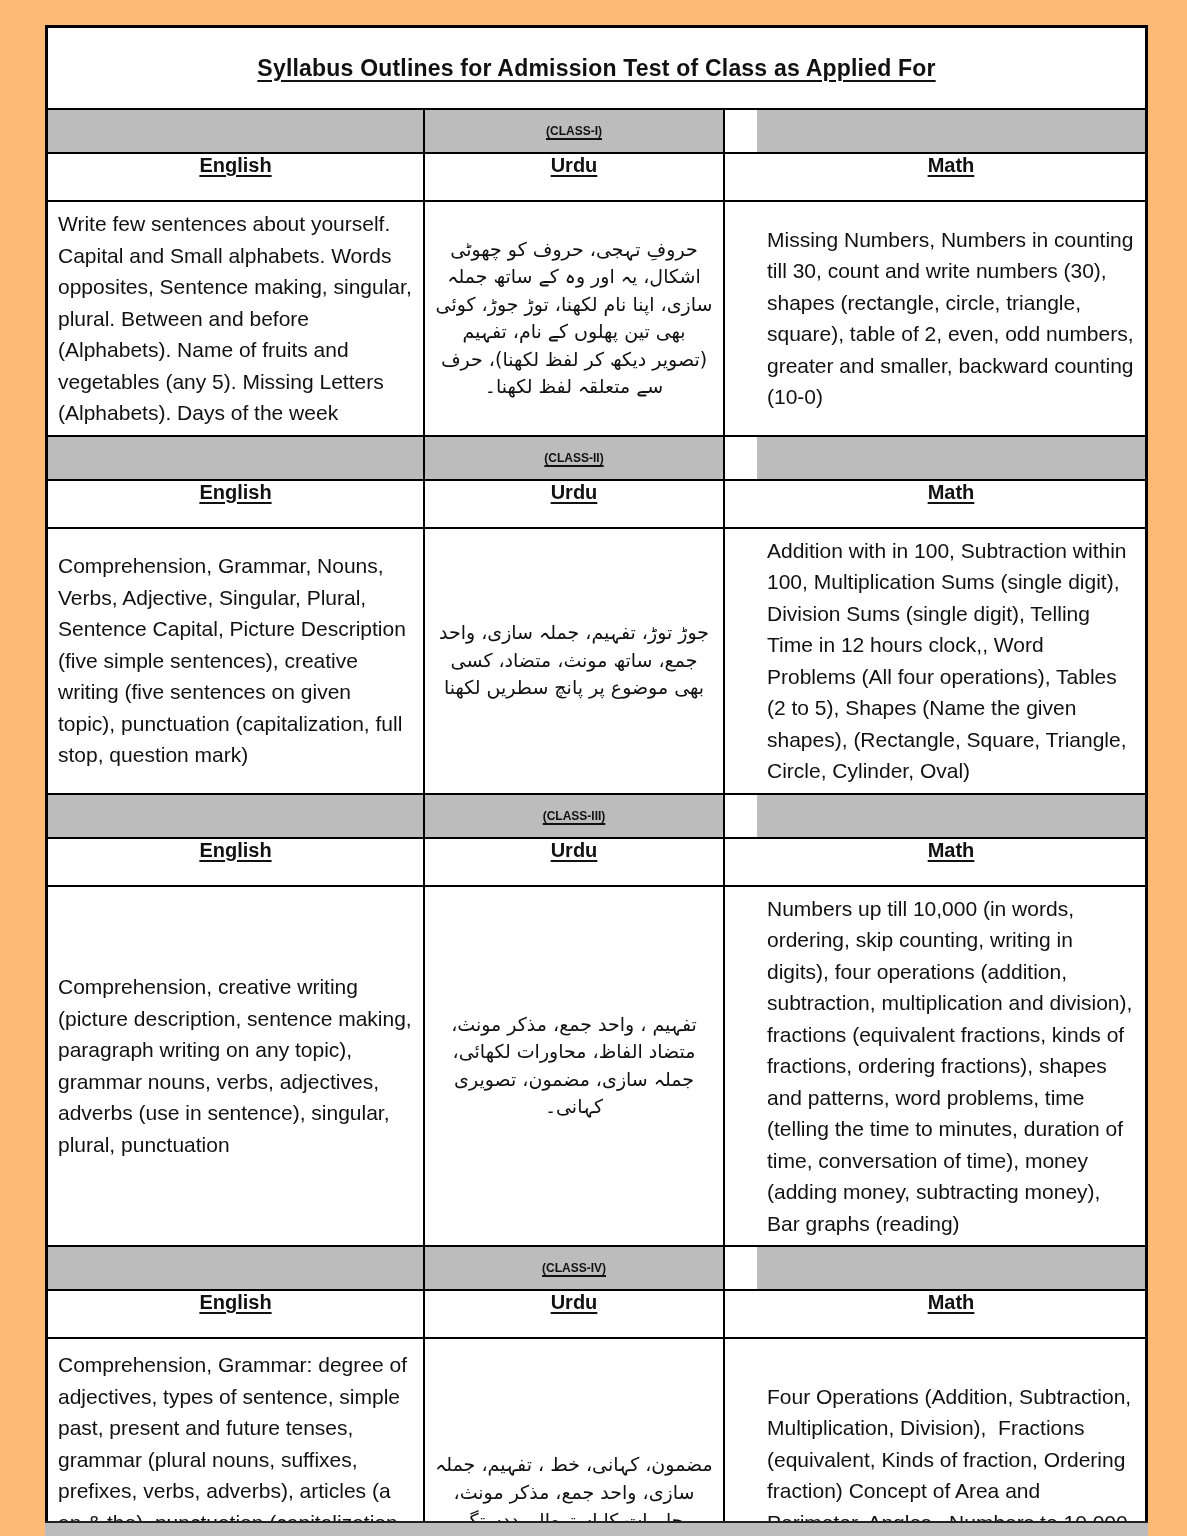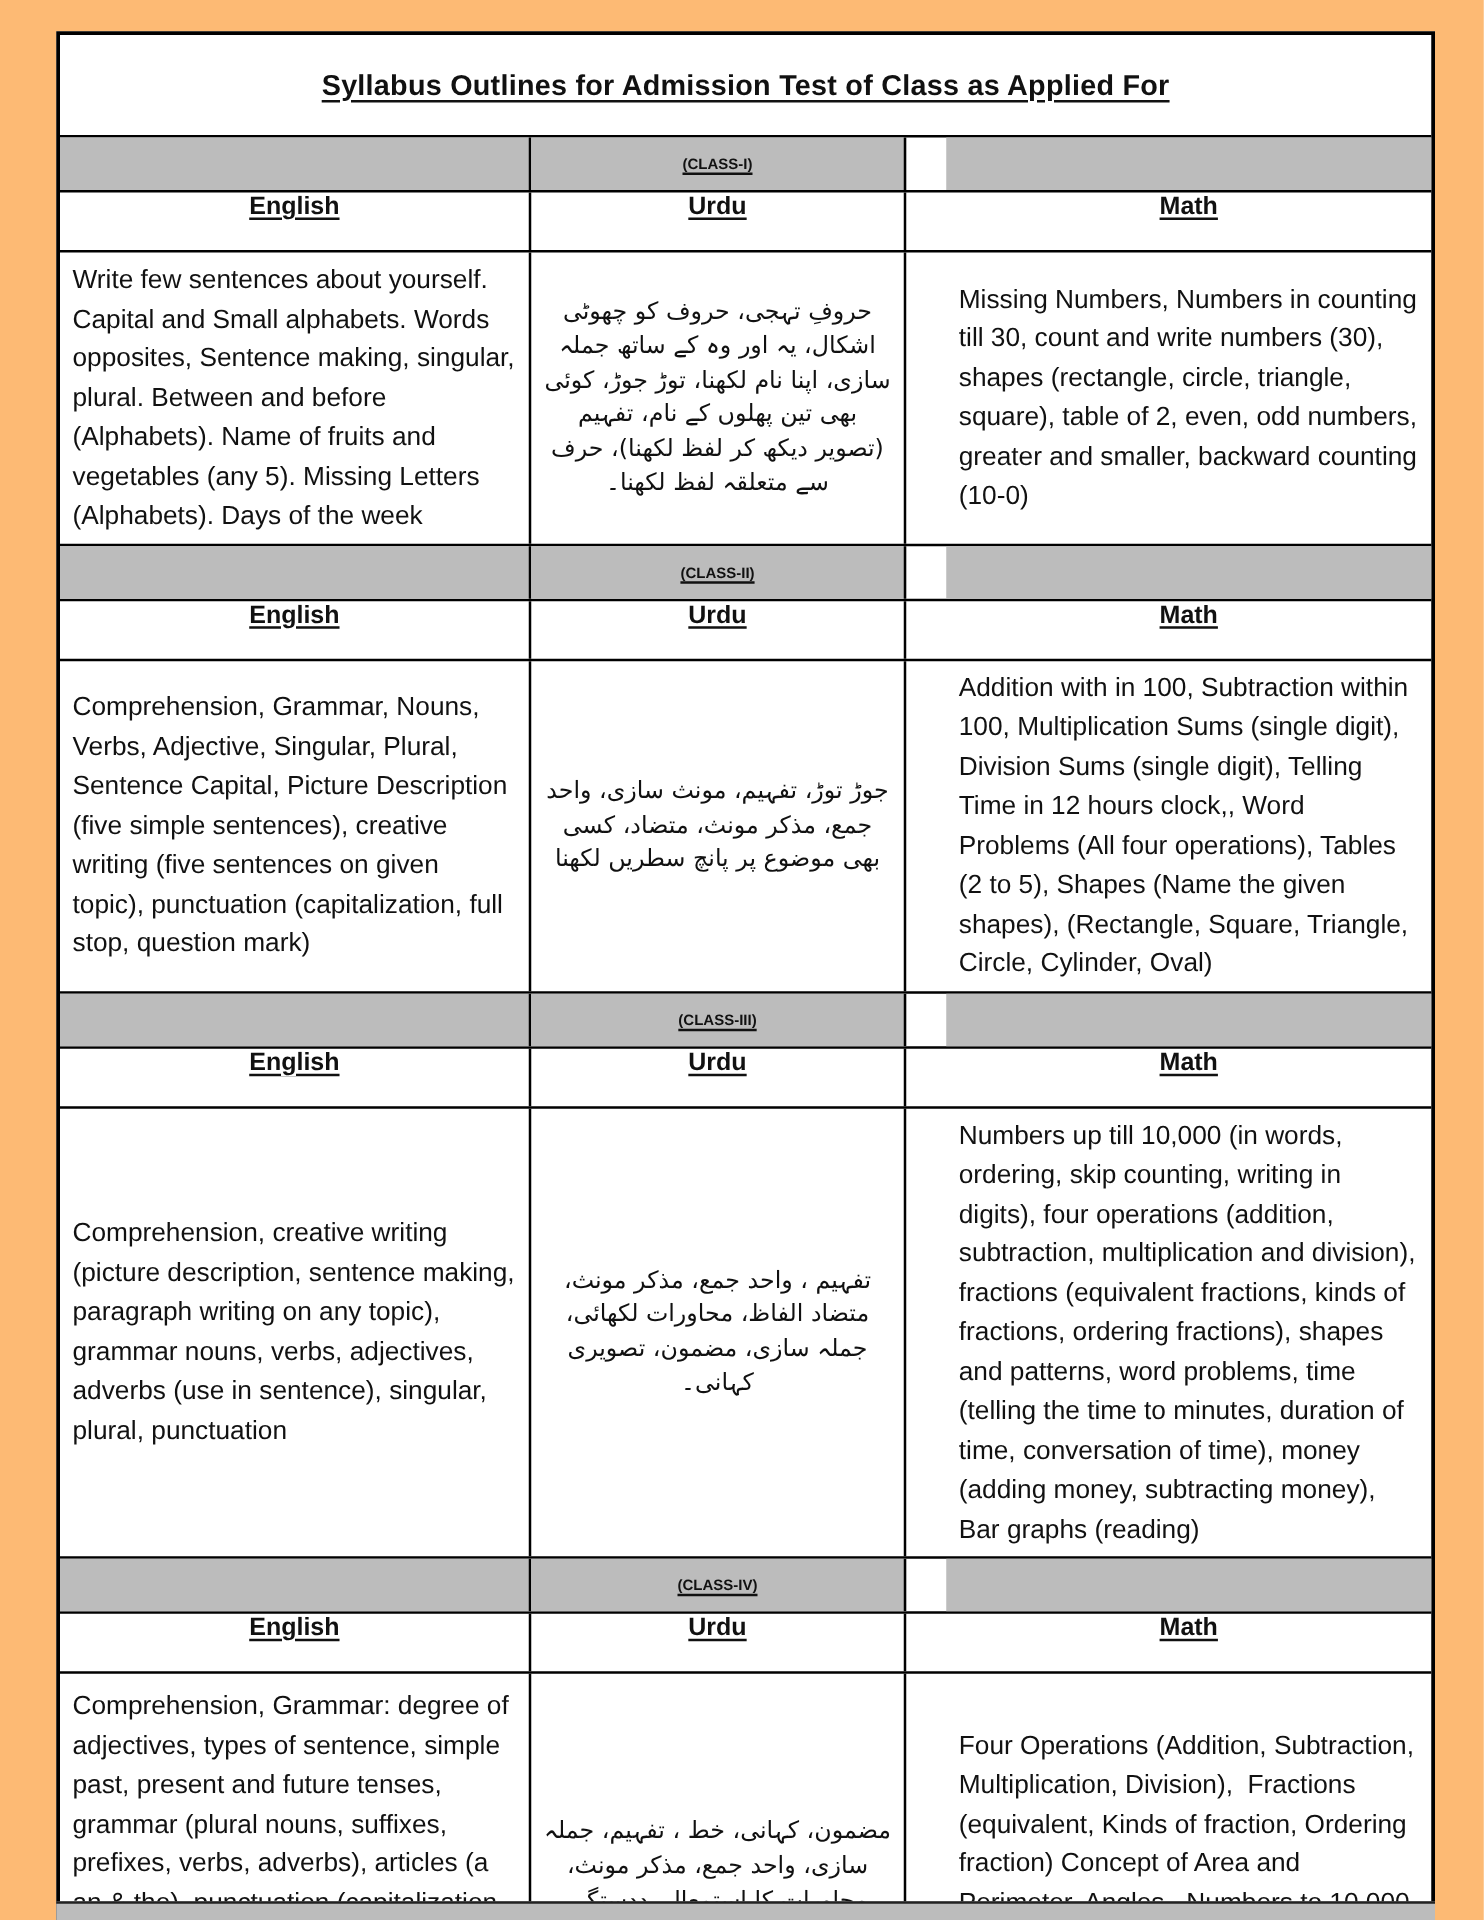--- a/index.html
+++ b/index.html
@@ -154,21 +154,21 @@
         </div>
       <div class="cell">
           <span class="col-hdr">Urdu</span>
         </div>
       <div class="cell">
           <span class="col-hdr">Math</span>
         </div>
     </div>
     <div class="row content-row r2">
       <div class="cell english">Comprehension, Grammar, Nouns, Verbs, Adjective, Singular, Plural, Sentence Capital, Picture Description    (five simple sentences), creative writing (five sentences on given topic), punctuation (capitalization, full stop, question mark)</div>
-      <div class="cell urdu" dir="rtl">جوڑ توڑ، تفہیم، مونث سازی، واحد جمع، مذکر مونث، متضاد، کسی بھی موضوع پر پانچ سطریں لکھنا</div>
+      <div class="cell urdu" dir="rtl">جوڑ توڑ، تفہیم، جملہ سازی، واحد جمع، ساتھ مونث، متضاد، کسی بھی موضوع پر پانچ سطریں لکھنا</div>
       <div class="cell math">Addition with in 100, Subtraction within 100, Multiplication Sums (single digit), Division Sums (single digit), Telling Time in 12 hours clock,, Word Problems (All four operations), Tables (2 to 5), Shapes (Name the given shapes), (Rectangle, Square, Triangle, Circle, Cylinder, Oval)</div>
     </div>
 
     <div class="row bar-row">
       <div class="cell"></div>
       <div class="cell">
         <span class="class-label">(CLASS-III)</span>
       </div>
       <div class="cell"></div>
     </div>

